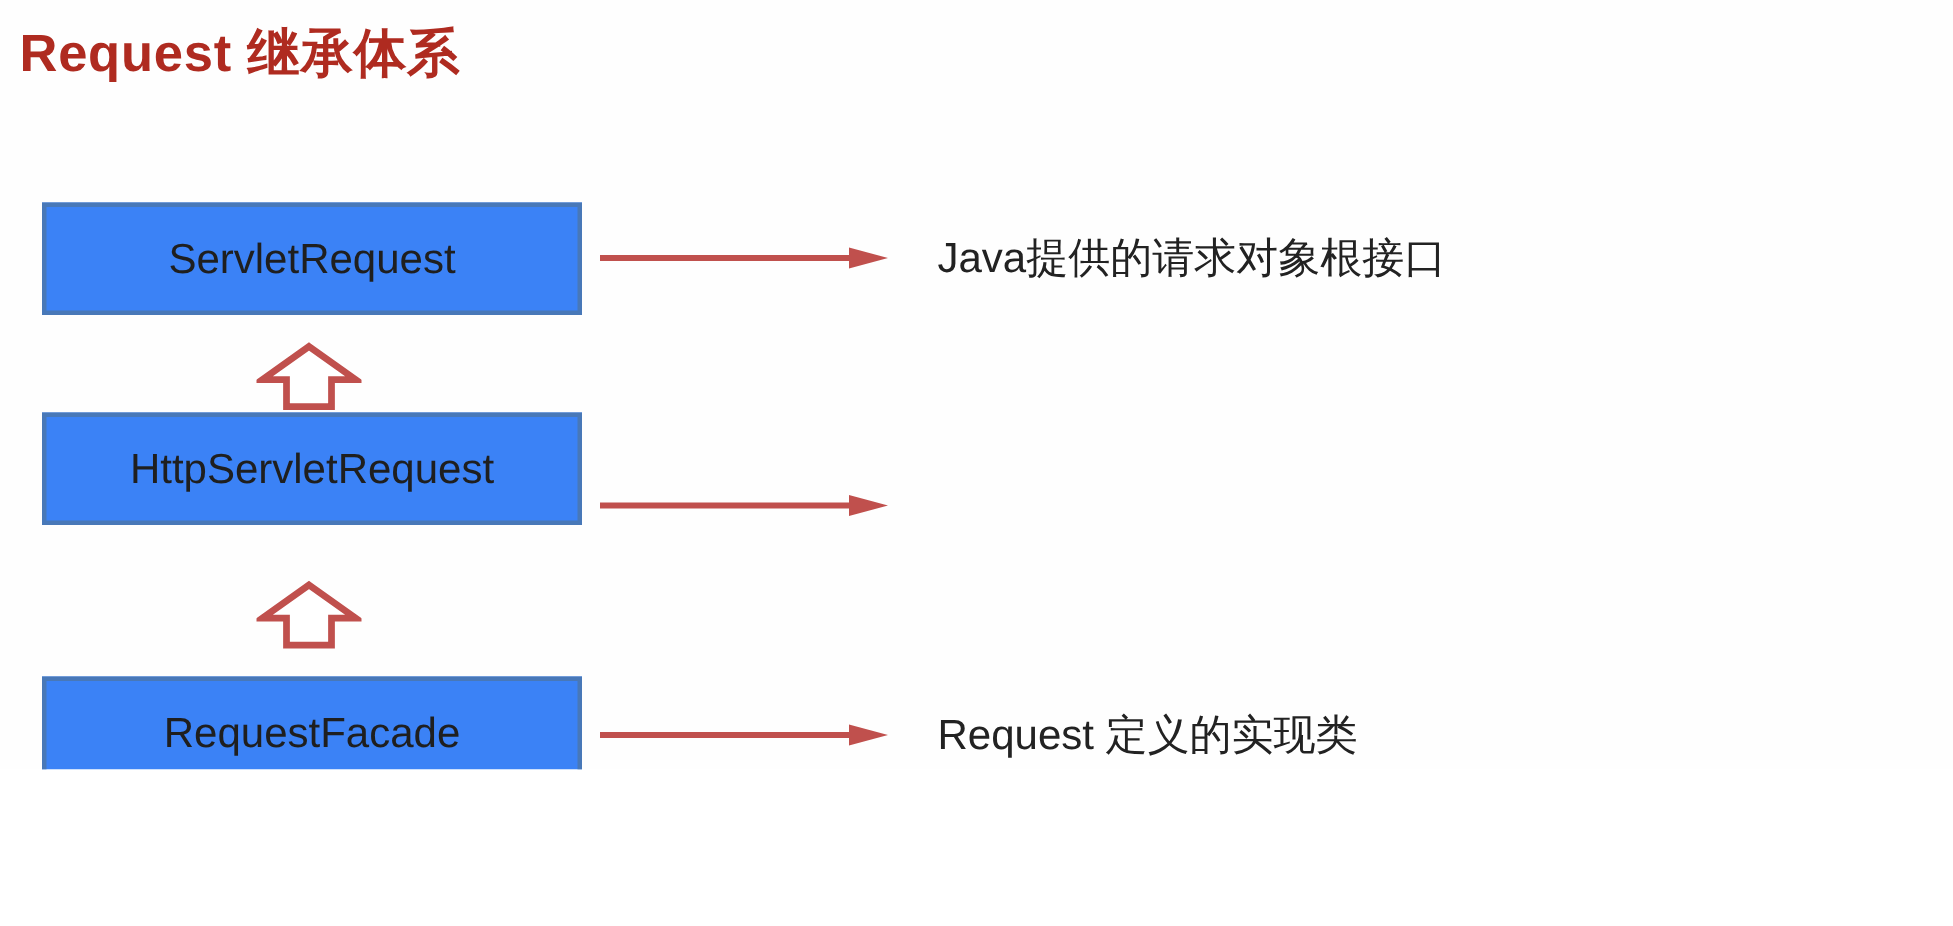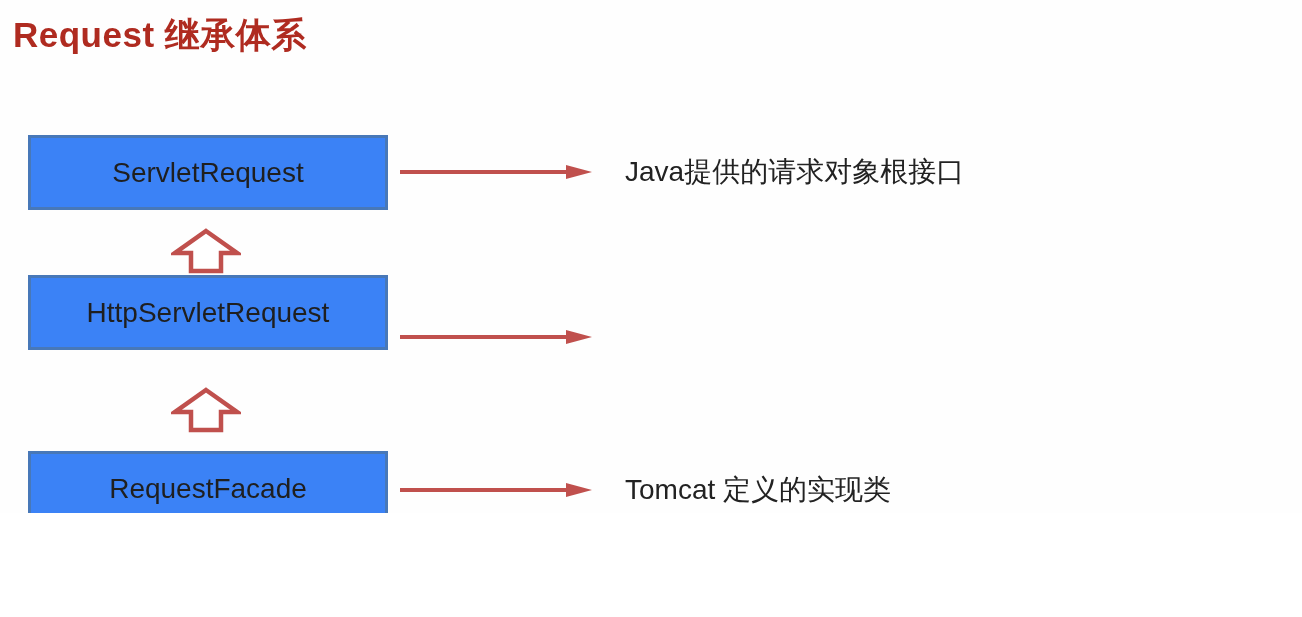--- a/index.html
+++ b/index.html
@@ -93,15 +93,15 @@
     <polygon points="35,3 66,25 50,25 50,43 20,43 20,25 4,25" fill="#ffffff" stroke="#c0504d" stroke-width="4.5" stroke-linejoin="miter"></polygon>
   </svg>
 
   <div class="node-box" style="top:451px">
     <span>RequestFacade</span>
   </div>
   <svg class="h-arrow" style="top:481px" viewBox="0 0 196 18" aria-hidden="true">
     <line x1="2" y1="9" x2="170" y2="9" stroke="#c0504d" stroke-width="4"></line>
     <polygon points="168,2 194,9 168,16" fill="#c0504d"></polygon>
   </svg>
-  <div class="desc" style="top:470px">Tomcat 定义的实现类</div>
+  <div class="desc" style="top:470px">Request 定义的实现类</div>
 
 </div>
 
 </body></html>

